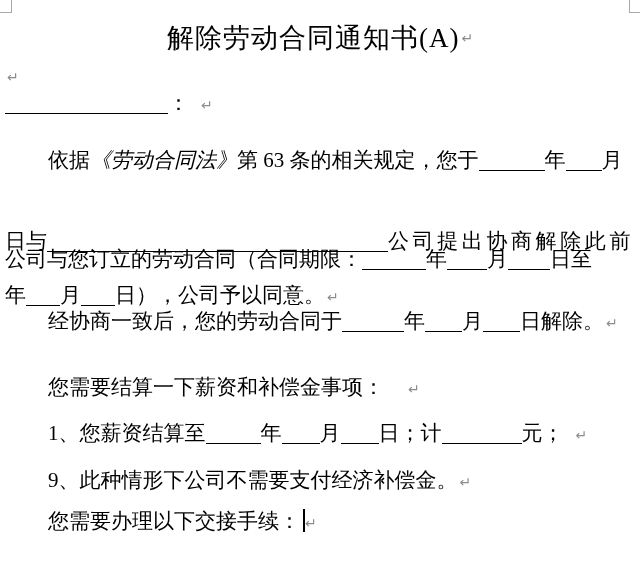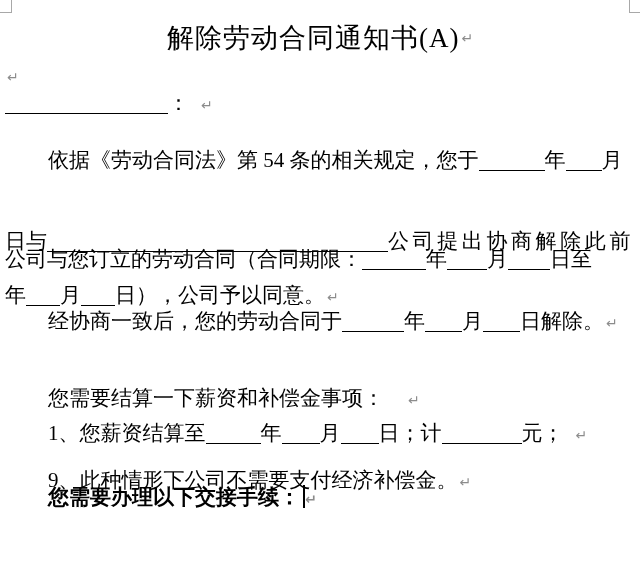--- a/index.html
+++ b/index.html
@@ -33,21 +33,21 @@
     white-space:nowrap;
   }
   .line {
     position:absolute; left:5px; right:5px;
     height:34px; line-height:34px;
     font-size:21px;
     white-space:nowrap;
   }
   .ind { text-indent:43px; }
   .seg-text  {}
-  .seg-italic { }
+  .seg-italic { font-style:italic; }
   .seg-spread { letter-spacing:3.6px; }
   .seg-blank {
     display:inline-block;
     height:20px;
     border-bottom:1.5px solid #000000;
     vertical-align:-4px;
   }
   .seg-gap { display:inline-block; height:1px; }
   .seg-pmark {
     color:#8c8c8c;
@@ -72,23 +72,23 @@
   <div class="crop-tl"></div>
   <div class="crop-tr"></div>
 
   <div class="title-line">
     <span>解除劳动合同通知书(A)</span><span class="seg-pmark">↵</span>
   </div>
 
   <div id="line-layer">
       <div class="line" style="top: 58px;"><span class="seg-pmark">↵</span></div>
       <div class="line" style="top: 86px;"><span class="seg-blank" style="width: 163px;"></span><span class="seg-text">：</span><span class="seg-gap" style="width: 10px;"></span><span class="seg-pmark">↵</span></div>
-      <div class="line ind" style="top: 143px;"><span class="seg-text">依据</span><span class="seg-italic">《劳动合同法》</span><span class="seg-text">第 54 条的相关规定，您于</span><span class="seg-blank" style="width: 66px;"></span><span class="seg-text">年</span><span class="seg-blank" style="width: 36px;"></span><span class="seg-text">月</span></div>
+      <div class="line ind" style="top: 143px;"><span class="seg-text">依据</span><span class="seg-italic">《劳动合同法》</span><span class="seg-text">第 63 条的相关规定，您于</span><span class="seg-blank" style="width: 66px;"></span><span class="seg-text">年</span><span class="seg-blank" style="width: 36px;"></span><span class="seg-text">月</span></div>
       <div class="line" style="top: 188px; margin-top: 36px;"><span class="seg-text">日与</span><span class="seg-blank" style="width: 341px;"></span><span class="seg-spread">公司提出协商解除此前</span></div>
       <div class="line" style="top: 233px; margin-top: 9px;"><span class="seg-text">公司与您订立的劳动合同（合同期限：</span><span class="seg-blank" style="width: 64px;"></span><span class="seg-text">年</span><span class="seg-blank" style="width: 40px;"></span><span class="seg-text">月</span><span class="seg-blank" style="width: 42px;"></span><span class="seg-text">日至</span></div>
       <div class="line" style="top: 278px;"><span class="seg-text">年</span><span class="seg-blank" style="width: 34px;"></span><span class="seg-text">月</span><span class="seg-blank" style="width: 34px;"></span><span class="seg-text">日），公司予以同意。</span><span class="seg-pmark">↵</span></div>
       <div class="line ind" style="top: 304px;"><span class="seg-text">经协商一致后，您的劳动合同于</span><span class="seg-blank" style="width: 62px;"></span><span class="seg-text">年</span><span class="seg-blank" style="width: 37px;"></span><span class="seg-text">月</span><span class="seg-blank" style="width: 37px;"></span><span class="seg-text">日解除。</span><span class="seg-pmark">↵</span></div>
-      <div class="line ind" style="top: 381px;"><span class="seg-text">您需要结算一下薪资和补偿金事项：</span><span class="seg-gap" style="width: 22px;"></span><span class="seg-pmark">↵</span></div>
+      <div class="line ind" style="top: 370px;"><span class="seg-text">您需要结算一下薪资和补偿金事项：</span><span class="seg-gap" style="width: 22px;"></span><span class="seg-pmark">↵</span></div>
       <div class="line ind" style="top: 416px;"><span class="seg-text">1、您薪资结算至</span><span class="seg-blank" style="width: 55px;"></span><span class="seg-text">年</span><span class="seg-blank" style="width: 38px;"></span><span class="seg-text">月</span><span class="seg-blank" style="width: 38px;"></span><span class="seg-text">日；计</span><span class="seg-blank" style="width: 80px;"></span><span class="seg-text">元；</span><span class="seg-gap" style="width: 10px;"></span><span class="seg-pmark">↵</span></div>
       <div class="line ind" style="top: 463px;"><span class="seg-text">9、此种情形下公司不需要支付经济补偿金。</span><span class="seg-pmark">↵</span></div>
-      <div class="line ind" style="top: 480px; font-weight: bold;"><span class="seg-text">您需要办理以下交接手续：</span><span class="seg-cursor"></span><span class="seg-pmark">↵</span></div>
+      <div class="line ind" style="top: 504px;"><span class="seg-text">您需要办理以下交接手续：</span><span class="seg-cursor"></span><span class="seg-pmark">↵</span></div>
     </div>
 </div>
 
 </body></html>

